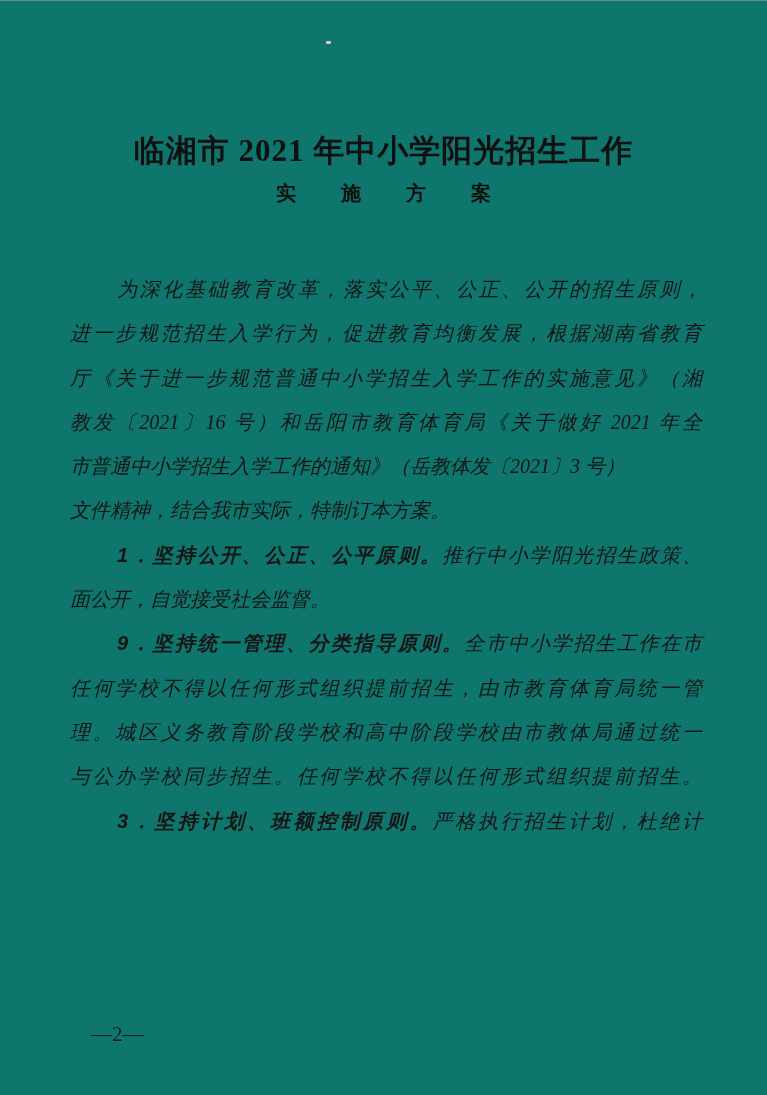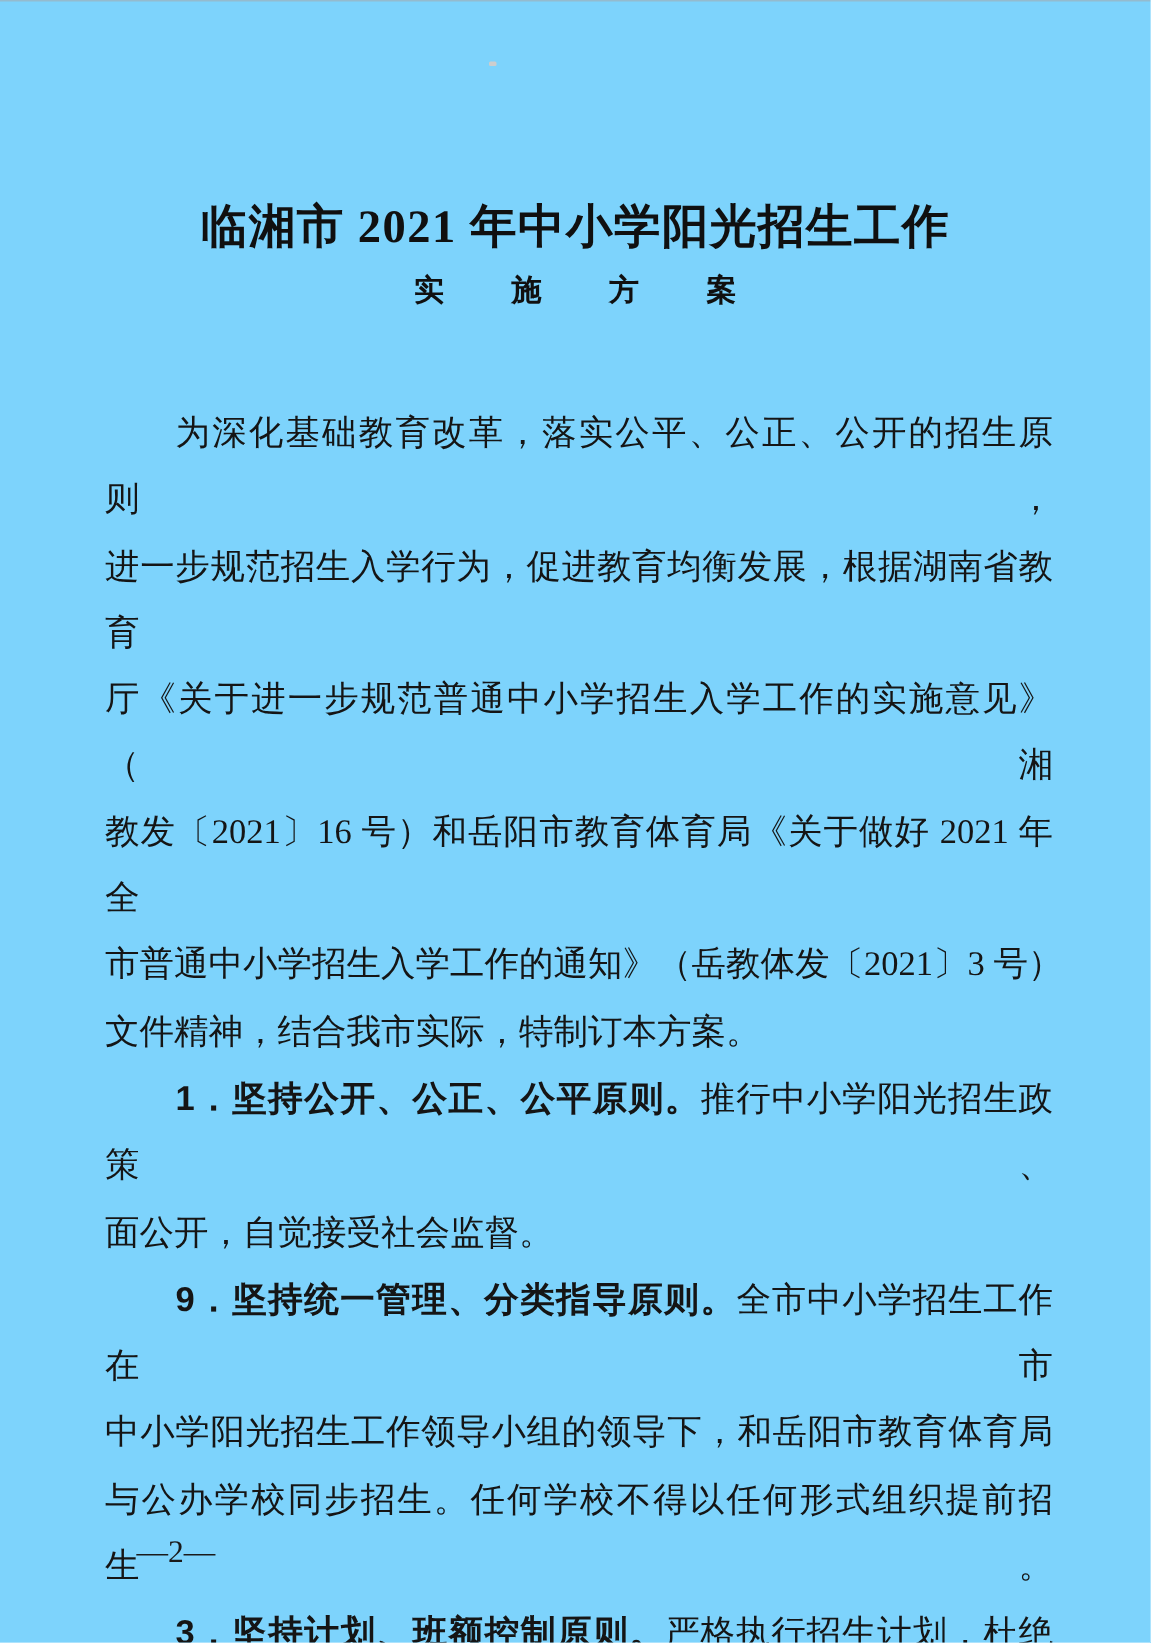--- a/index.html
+++ b/index.html
@@ -6,21 +6,21 @@
   body {
     width: 767px; height: 1095px;
     background: #ffffff;
     position: relative;
     overflow: hidden;
     font-family: "Liberation Serif", serif;
     color: #161616;
   }
   .page {
     position: absolute; inset: 0;
-    background: #7dd3fc;
+    background: #0f766e;
   }
   .scan-top-edge {
     position: absolute; top: 0; left: 0; width: 100%; height: 1px;
     background: #a8a8a8; opacity: .55;
   }
   .scan-speck {
     position: absolute; left: 326px; top: 41px; width: 5px; height: 3px;
     background: #cdcdcd; border-radius: 1px;
   }
   .title1 {
@@ -39,25 +39,26 @@
     color: #101010;
   }
   .title2 .spread {
     letter-spacing: 45px;
     padding-left: 45px; 
   }
   .doc-body {
     position: absolute; left: 70px; top: 267px; width: 632px;
   }
   .line {
-    font-size: 23px;
+    font-size: 20px;
     line-height: 44.3px;
     white-space: nowrap;
     text-align: left;
     color: #151515;
+    font-style: italic;
   }
   .line.just {
     white-space: normal;
     text-align: justify;
     text-align-last: justify;
   }
   .line.indent { text-indent: 47px; }
   .seg-bold {
     font-weight: 700;
     font-family: "Liberation Sans", sans-serif;
@@ -84,19 +85,20 @@
   <div class="doc-body" id="doc-body">
       <div class="line indent just"><span>为深化基础教育改革，落实公平、公正、公开的招生原则，</span></div>
       <div class="line just"><span>进一步规范招生入学行为，促进教育均衡发展，根据湖南省教育</span></div>
       <div class="line just"><span>厅《关于进一步规范普通中小学招生入学工作的实施意见》（湘</span></div>
       <div class="line just"><span>教发〔2021〕16 号）和岳阳市教育体育局《关于做好 2021 年全</span></div>
       <div class="line"><span>市普通中小学招生入学工作的通知》（岳教体发〔2021〕3 号）</span></div>
       <div class="line"><span>文件精神，结合我市实际，特制订本方案。</span></div>
       <div class="line indent just"><span class="seg-bold">1．坚持公开、公正、公平原则。</span><span>推行中小学阳光招生政策、</span></div>
       <div class="line"><span>面公开，自觉接受社会监督。</span></div>
       <div class="line indent just"><span class="seg-bold">9．坚持统一管理、分类指导原则。</span><span>全市中小学招生工作在市</span></div>
-      <div class="line just"><span>中小学阳光招生工作领导小组的领导下，和岳阳市教育体育局</span></div>
+      <div class="line just"><span>任何学校不得以任何形式组织提前招生，由市教育体育局统一管</span></div>
+      <div class="line just"><span>理。城区义务教育阶段学校和高中阶段学校由市教体局通过统一</span></div>
       <div class="line just"><span>与公办学校同步招生。任何学校不得以任何形式组织提前招生。</span></div>
       <div class="line indent just"><span class="seg-bold">3．坚持计划、班额控制原则。</span><span>严格执行招生计划，杜绝计</span></div>
     </div>
 
   <div class="page-number">—2—</div>
 </div>
 
 </body></html>

